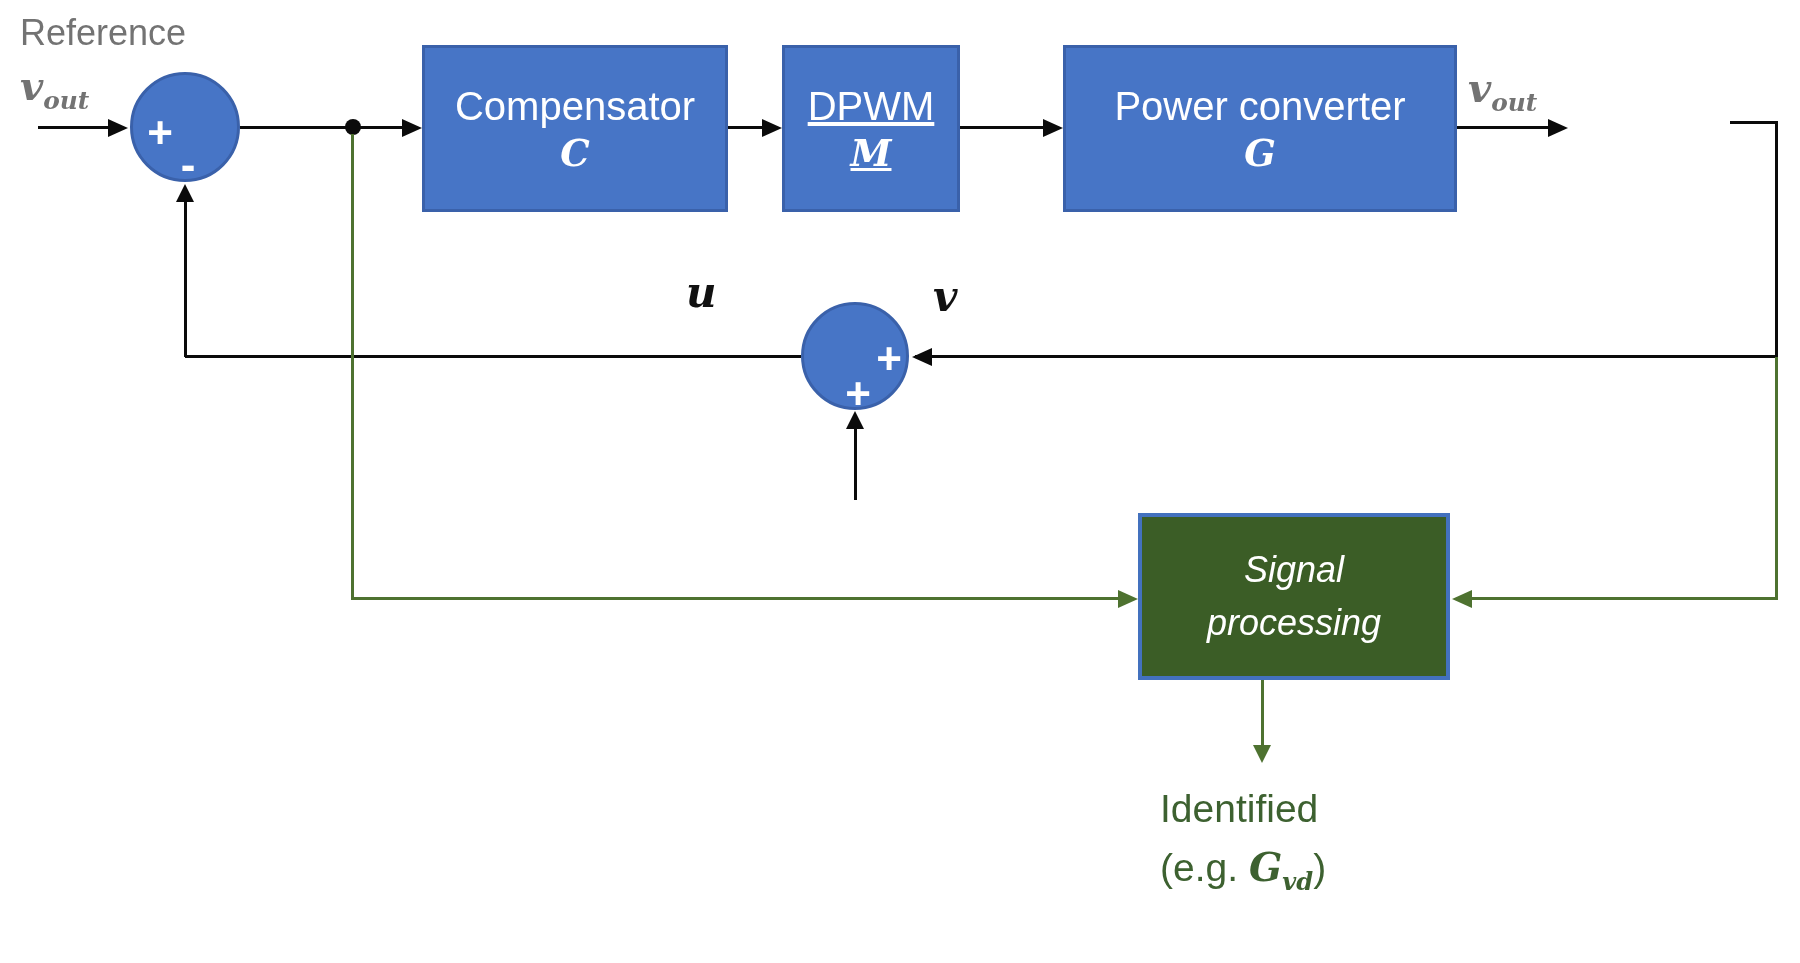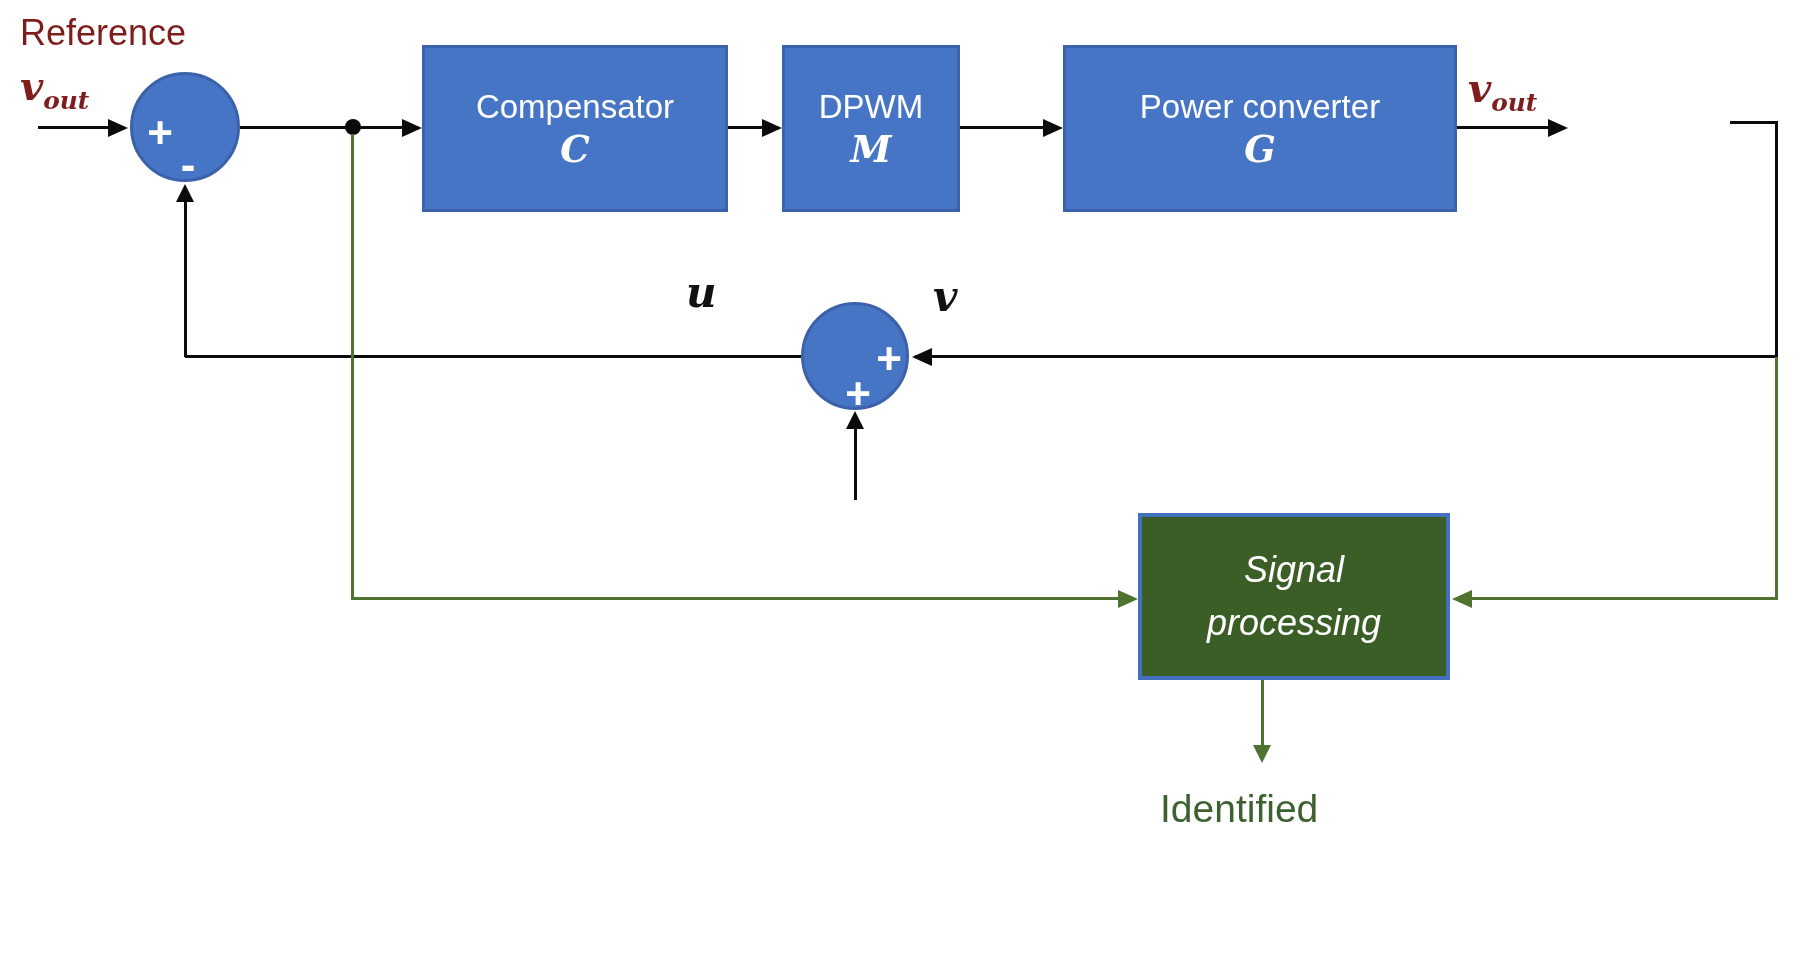--- a/index.html
+++ b/index.html
@@ -9,42 +9,42 @@
   html,body{margin:0;padding:0;background:#fff;}
   #canvas{
     position:relative;width:1800px;height:963px;background:var(--bg);
     font-family:"Liberation Sans",sans-serif;overflow:hidden;
   }
   .block{
     position:absolute;display:flex;flex-direction:column;align-items:center;justify-content:center;
     background:var(--blue-fill);border:3px solid var(--blue-border);box-sizing:border-box;
     color:#fff;text-align:center;
   }
-  .block .title{font-size:33px;line-height:1.25;}
+  .block .title{font-size:40px;line-height:1.25;}
   .block .symbol{font-size:37px;line-height:1.2;}
   .block.green{background:var(--green-fill);border:4px solid #4371BE;}
   .block.green .title{font-size:36px;line-height:1.45;}
   .sum{
     position:absolute;border-radius:50%;background:var(--blue-fill);
     border:3px solid var(--blue-border);box-sizing:border-box;
   }
   .sum span{position:absolute;color:#fff;font-size:44px;font-weight:bold;transform:translate(-50%,-50%);line-height:1;}
   .hline,.vline{position:absolute;background:var(--line-black);}
   .hline{height:3px;} .vline{width:3px;}
   .ghline,.gvline{position:absolute;background:var(--green-line);}
   .ghline{height:3px;} .gvline{width:3px;}
   .dot{position:absolute;width:16px;height:16px;border-radius:50%;background:var(--line-black);}
   .arr{position:absolute;width:0;height:0;}
   .arr.r{border-left:20px solid var(--line-black);border-top:9px solid transparent;border-bottom:9px solid transparent;}
   .arr.l{border-right:20px solid var(--line-black);border-top:9px solid transparent;border-bottom:9px solid transparent;}
   .arr.u{border-bottom:18px solid var(--line-black);border-left:9px solid transparent;border-right:9px solid transparent;}
   .arr.gr{border-left:20px solid var(--green-line);border-top:9px solid transparent;border-bottom:9px solid transparent;}
   .arr.gl{border-right:20px solid var(--green-line);border-top:9px solid transparent;border-bottom:9px solid transparent;}
   .arr.gd{border-top:18px solid var(--green-line);border-left:9px solid transparent;border-right:9px solid transparent;}
-  .lbl{position:absolute;color:#7f1d1d;font-size:36px;white-space:nowrap;}
+  .lbl{position:absolute;color:#737373;font-size:36px;white-space:nowrap;}
   .math{font-family:"DejaVu Serif",serif;font-style:italic;font-weight:bold;}
   .math sub{font-size:0.62em;font-style:italic;line-height:0;}
   .sig{position:absolute;font-family:"DejaVu Serif",serif;font-style:italic;font-weight:bold;font-size:42px;color:#111;}
   .out-text{position:absolute;color:var(--green-text);font-size:39px;line-height:58px;white-space:nowrap;margin-top:8px;}
 </style>
 </head>
 <body>
 
 <div id="canvas">
 
@@ -67,21 +67,21 @@
   <div class="arr r" style="left:402px;top:119px;"></div>
 
   <div class="block" style="left:422px;top:45px;width:306px;height:167px;">
     <div class="title">Compensator</div>
     <div class="symbol math">C</div>
   </div>
 
   <div class="hline" style="left:728px;top:126px;width:36px;"></div>
   <div class="arr r" style="left:762px;top:119px;"></div>
 
-  <div class="block" style="left:782px;top:45px;width:178px;height:167px;">
+  <div class="block" style="left:782px;top:45px;width:178px;height:167px;text-decoration:underline;">
     <div class="title">DPWM</div>
     <div class="symbol math">M</div>
   </div>
 
   <div class="hline" style="left:960px;top:126px;width:85px;"></div>
   <div class="arr r" style="left:1043px;top:119px;"></div>
 
   <div class="block" style="left:1063px;top:45px;width:394px;height:167px;">
     <div class="title">Power converter</div>
     <div class="symbol math">G</div>
@@ -125,15 +125,16 @@
   <div class="block green" style="left:1138px;top:513px;width:312px;height:167px;font-style:italic;">
     <div class="title">Signal</div>
     <div class="title">processing</div>
   </div>
 
   <div class="gvline" style="left:1261px;top:680px;height:66px;"></div>
   <div class="arr gd" style="left:1253px;top:745px;"></div>
 
   <div class="out-text" style="left:1160px;top:772px;">
     <div>Identified</div>
+    <div><span>(e.g. </span><span class="math"><span>G</span><sub>vd</sub></span><span>)</span></div>
   </div>
 
 </div>
 
 </body></html>

